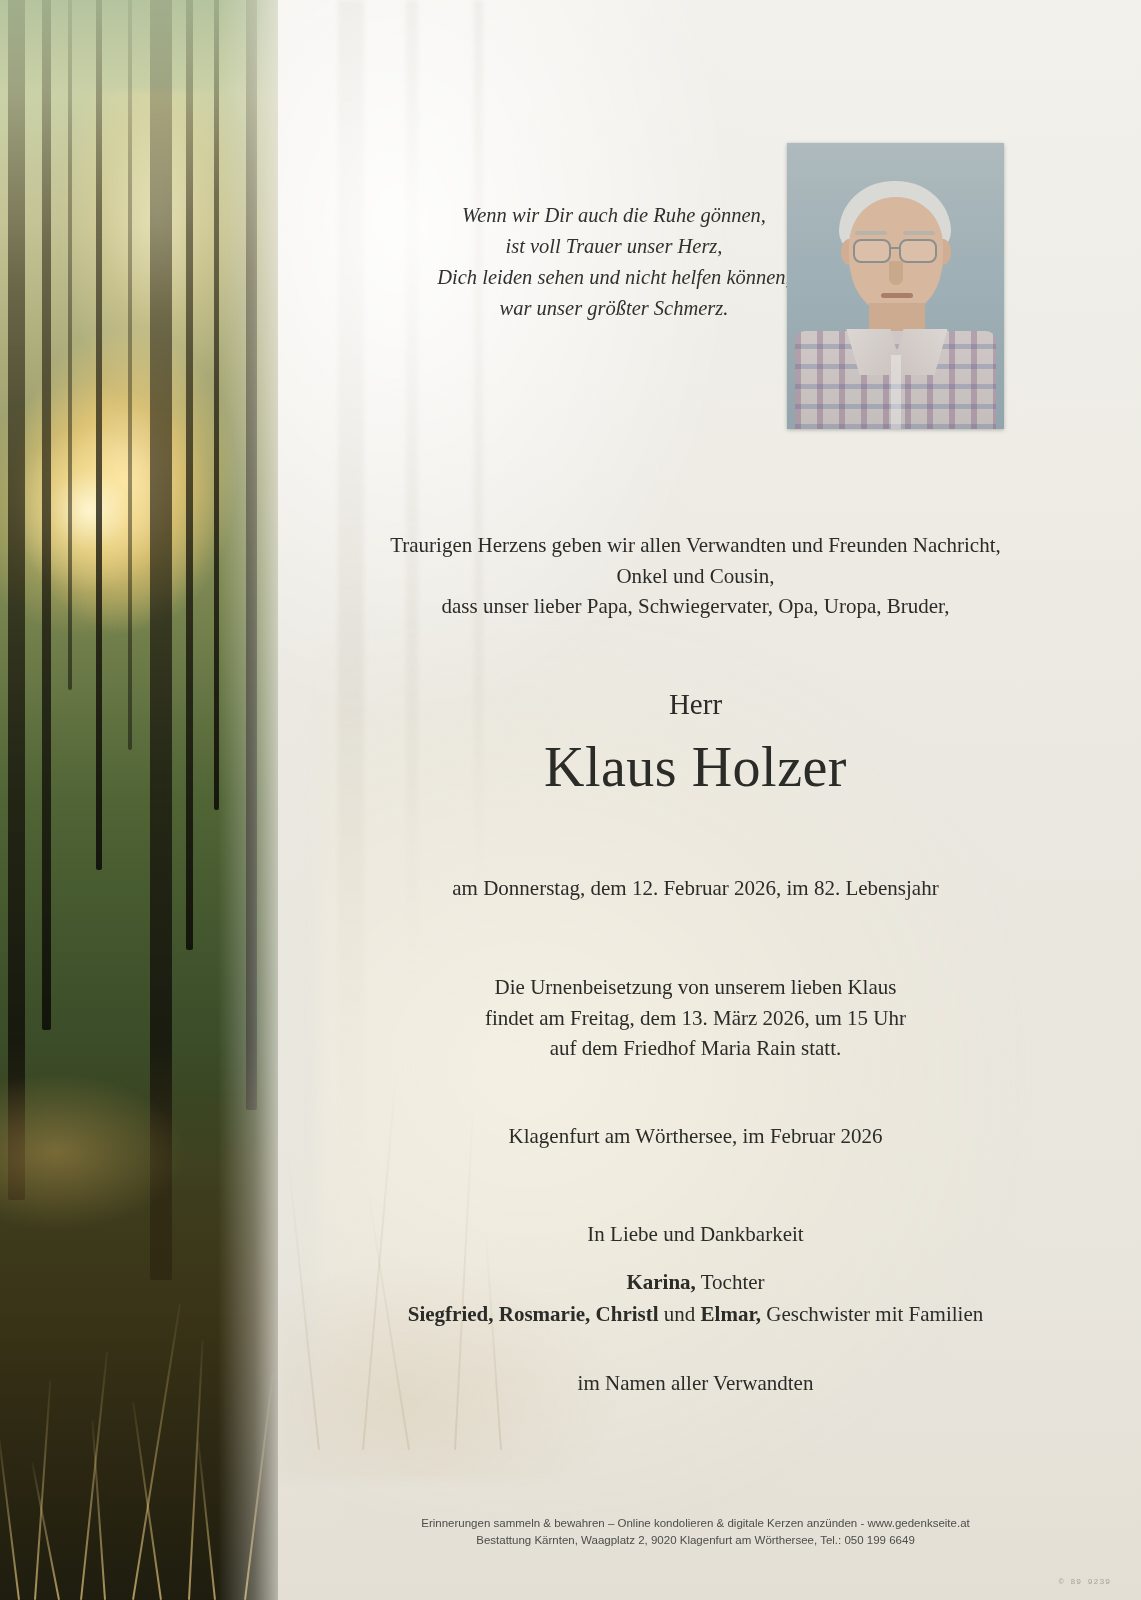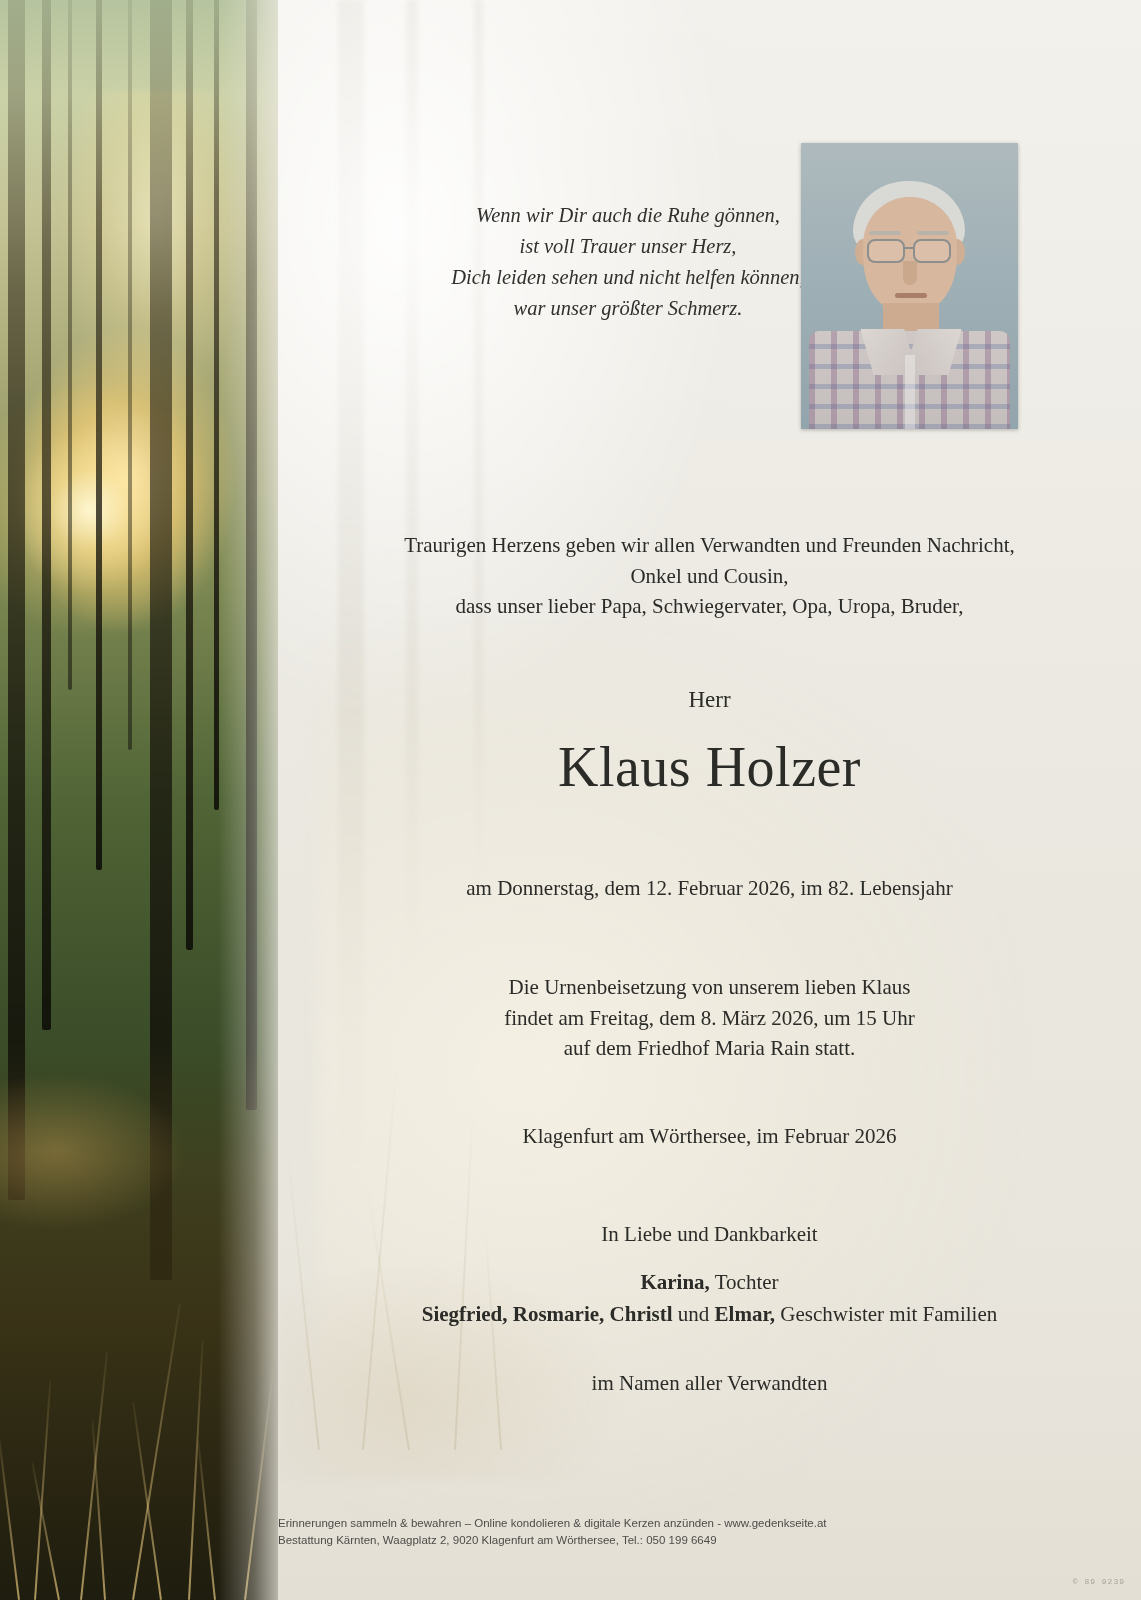--- a/index.html
+++ b/index.html
@@ -145,21 +145,21 @@
     bottom: 150px;
     width: 2px;
     background: linear-gradient(to top, rgba(200,190,165,0.55), rgba(215,206,186,0.02));
     transform-origin: bottom center;
     border-radius: 1px;
   }
 
   
   .content {
     position: absolute;
-    left: 278px; top: 0;
+    left: 264px; top: 0;
     width: 863px; height: 1600px;
     color: #2b2b28;
   }
 
   .verse {
     position: absolute;
     left: 0; top: 200px;
     width: 700px;
     text-align: center;
     font-style: italic;
@@ -225,34 +225,35 @@
   }
   .p-placket { position:absolute; left:104px; top:212px; width:10px; height:74px; background:rgba(255,255,255,0.35); }
 
   .para {
     position: absolute;
     width: 863px;
     text-align: center;
     line-height: 1.46;
   }
   .intro  { left: 0; top: 530px;  font-size: 21px; }
-  .herr   { left: 0; top: 683px;  font-size: 23px; text-align: center; }
+  .herr   { left: 0; top: 683px;  font-size: 29px; text-align: center; }
   .name   { left: 0; top: 727px;  font-size: 56px; letter-spacing: 0.5px; }
   .death  { left: 0; top: 873px;  font-size: 21px; }
   .burial { left: 0; top: 972px;  font-size: 21px; }
   .place  { left: 0; top: 1121px; font-size: 21px; }
   .lovehd { left: 0; top: 1219px; font-size: 21px; }
   .family { left: 0; top: 1267px; font-size: 21px; line-height: 1.5; }
   .behalf { left: 0; top: 1368px; font-size: 21px; }
   .family b { font-weight: bold; }
 
   .footer {
     position: absolute;
     left: 0; top: 1515px;
     width: 863px;
+    text-align: center;
     font-family: "Liberation Sans", sans-serif;
     font-size: 11.5px;
     line-height: 1.5;
     color: #4c4c49;
   }
   .corner-mark {
     position: absolute;
     right: 16px; bottom: 14px;
     font-family: Liberation Mono, monospace;
     font-size: 8px;
@@ -347,21 +348,21 @@
 
     <div class="para herr">Herr</div>
     <div class="para name">Klaus Holzer</div>
 
     <div class="para death">
       <div>am Donnerstag, dem 12. Februar 2026, im 82. Lebensjahr</div>
     </div>
 
     <div class="para burial">
       <div>Die Urnenbeisetzung von unserem lieben Klaus</div>
-      <div>findet am Freitag, dem 8. März 2026, um 15 Uhr</div>
+      <div>findet am Freitag, dem 13. März 2026, um 15 Uhr</div>
       <div>auf dem Friedhof Maria Rain statt.</div>
     </div>
 
     <div class="para place">Klagenfurt am Wörthersee, im Februar 2026</div>
 
     <div class="para lovehd">In Liebe und Dankbarkeit</div>
 
     <div class="para family">
       <div>
         <b>Karina,</b><span> Tochter</span>

